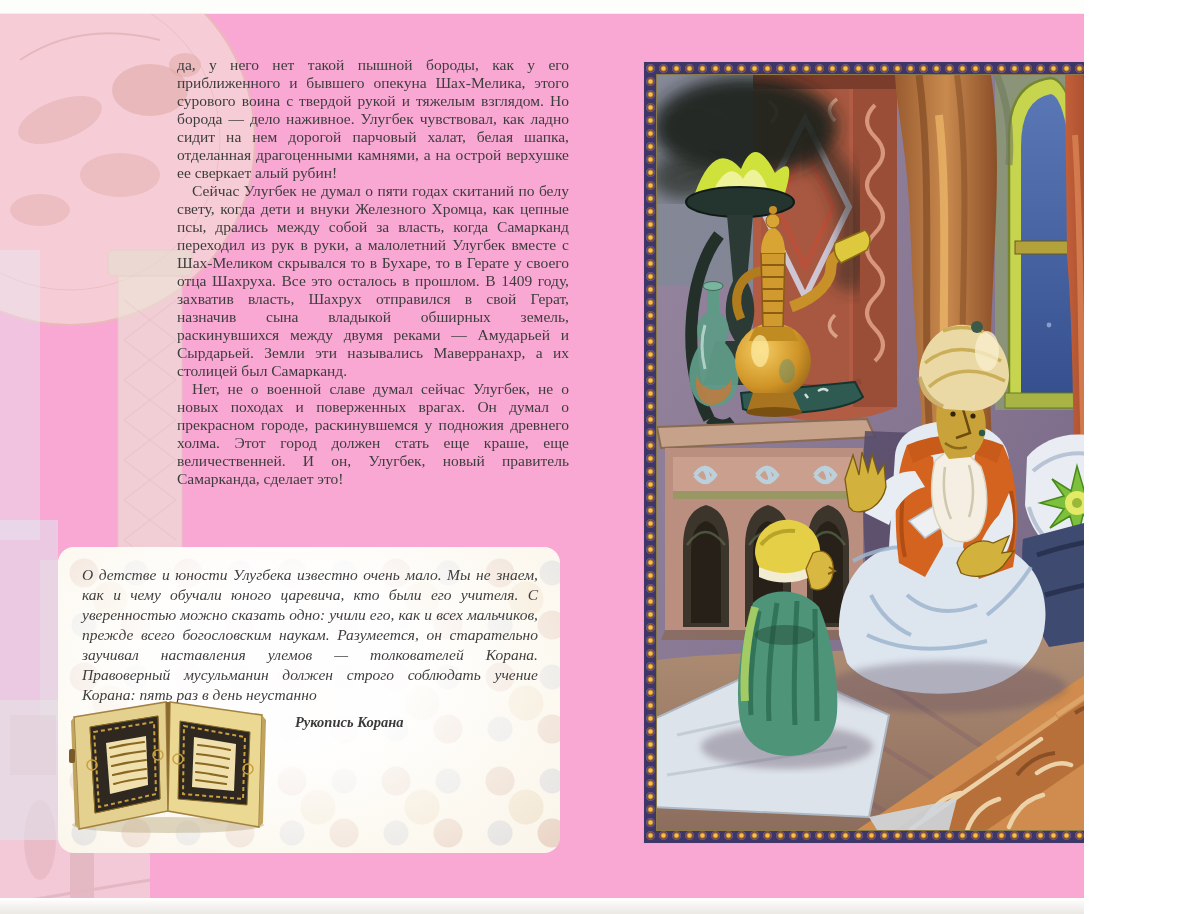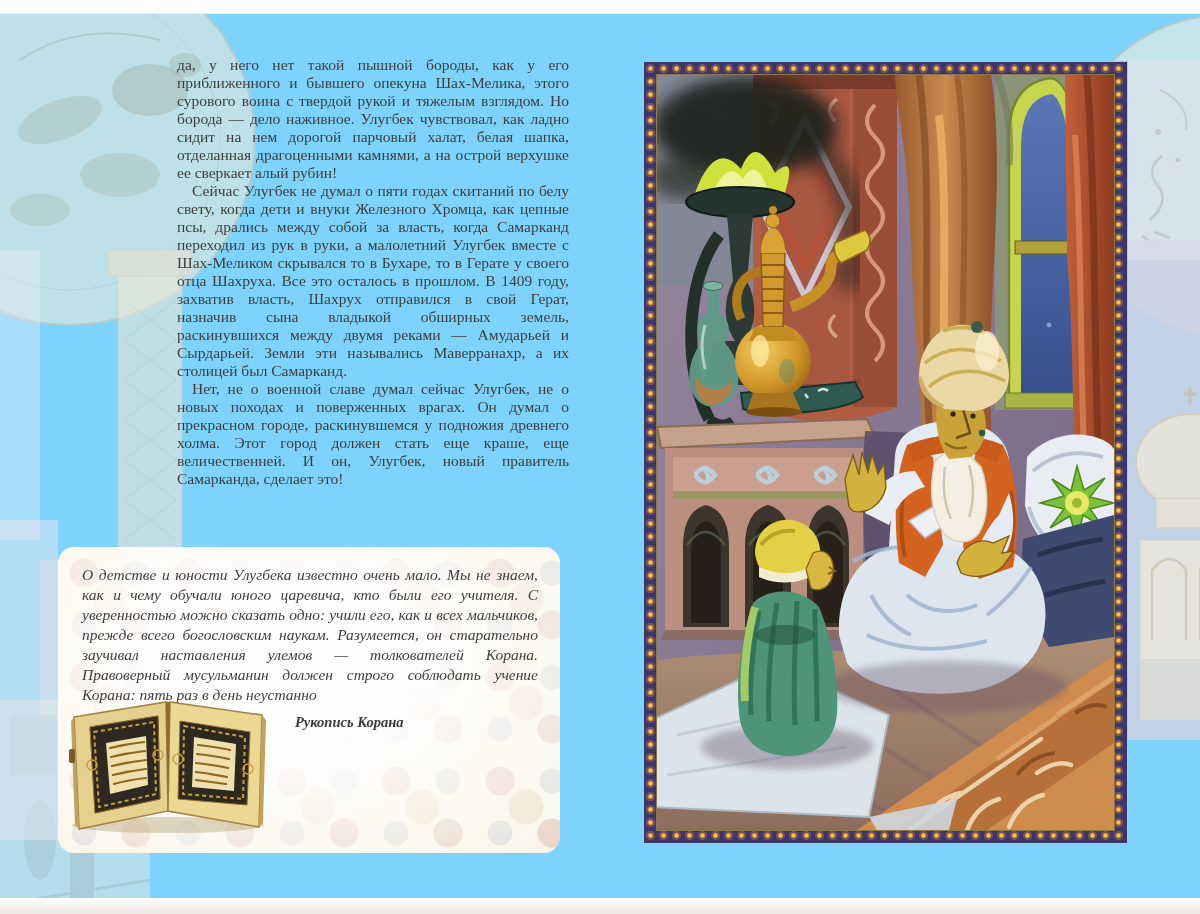--- a/index.html
+++ b/index.html
@@ -1,17 +1,17 @@
 <!DOCTYPE html>
 <html><head>
 <meta charset="utf-8">
 <style>
   html,body{margin:0;padding:0;background:#ffffff;}
-  .spread{position:relative;width:1200px;height:914px;overflow:hidden;
-          font-family:"Liberation Serif","DejaVu Serif",serif;background:#7dd3fc;}
+  .spread{position:relative;width:1084px;height:914px;overflow:hidden;
+          font-family:"Liberation Serif","DejaVu Serif",serif;background:#f9a8d4;}
   .edge-top{position:absolute;left:0;top:0;width:1200px;height:13px;
             background:#fdfdfc;border-bottom:1px solid #f1efeb;}
   .edge-bottom{position:absolute;left:0;bottom:0;width:1200px;height:16px;
             background:linear-gradient(#ffffff,#ebe8e4);}
   .watermarks{position:absolute;left:0;top:0;width:1200px;height:914px;pointer-events:none;}
 
   
   .body-text{position:absolute;left:177px;top:56px;width:392px;
              font-size:15.5px;line-height:18px;color:#3d3d3d;text-align:justify;}
   .body-text p{margin:0;}

